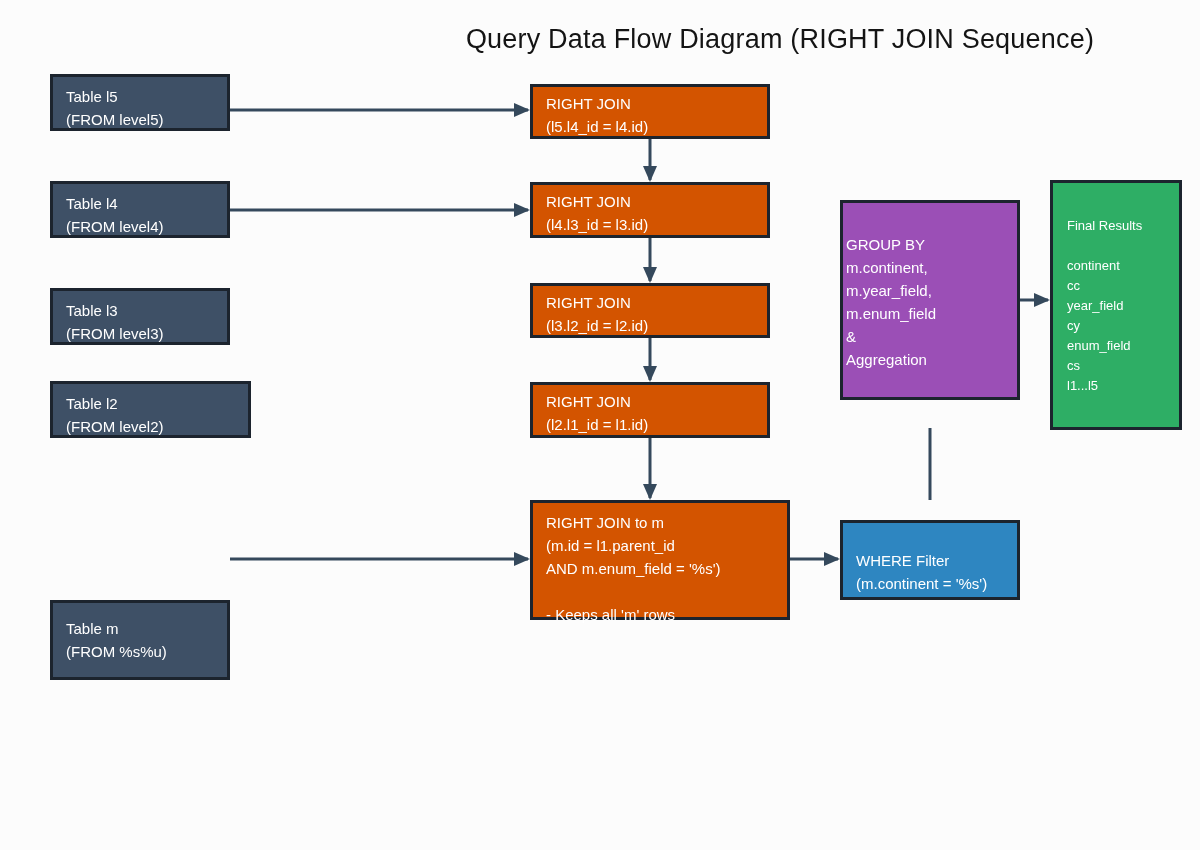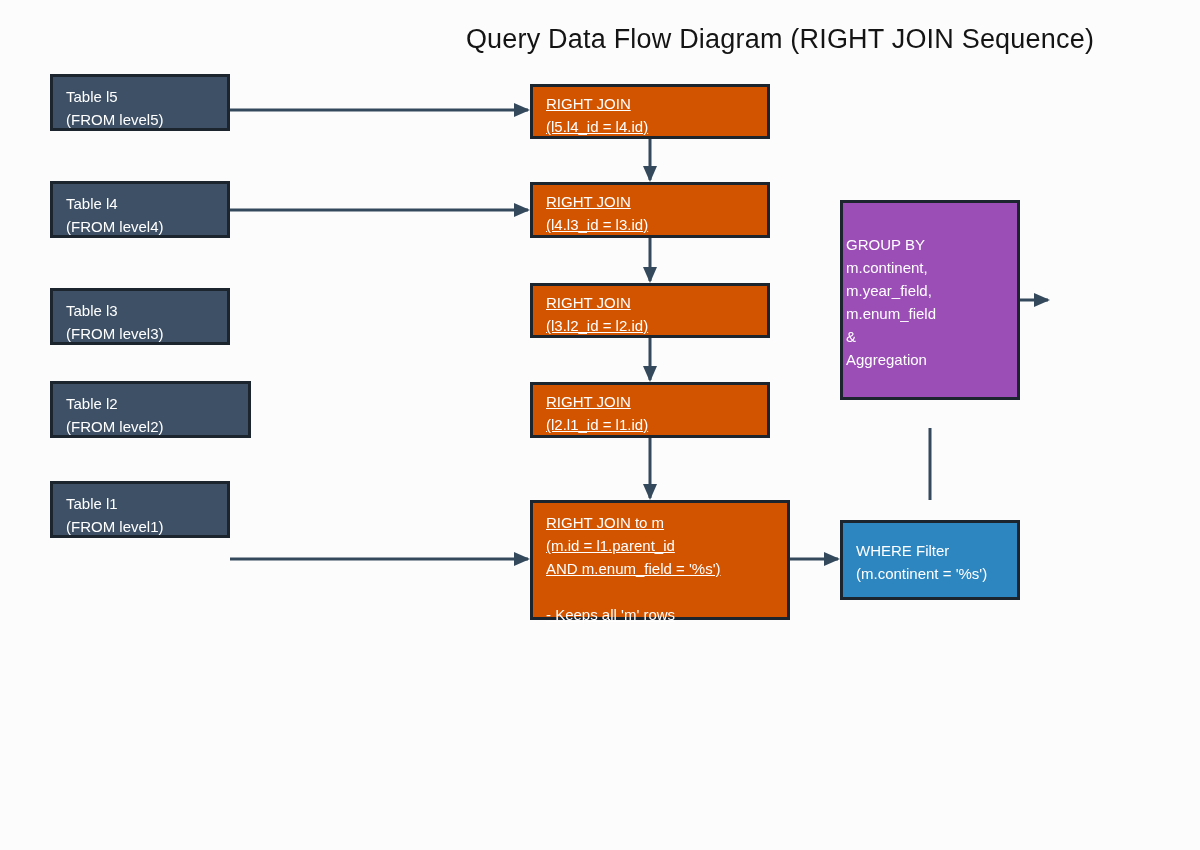--- a/index.html
+++ b/index.html
@@ -33,39 +33,39 @@
   svg.arrows marker path{fill:var(--arrow);}
   .box{
     position:absolute;box-sizing:border-box;
     border:3px solid var(--node-border);
     color:var(--text);
     font-size:15px;line-height:23px;
     padding:8px 13px;
     white-space:pre-line;
   }
   .slate{background:var(--node-slate);}
-  .orange{background:var(--node-orange);text-decoration:underline;}
+  .orange{background:var(--node-orange);}
   .blue{background:var(--node-blue);}
   .purple{background:var(--node-purple);}
   .green{background:var(--node-green);}
 
   .n-l5{left:50px;top:74px;width:180px;height:57px;}
   .n-l4{left:50px;top:181px;width:180px;height:57px;}
   .n-l3{left:50px;top:288px;width:180px;height:57px;}
   .n-l2{left:50px;top:381px;width:201px;height:57px;}
   .n-l1{left:50px;top:481px;width:180px;height:57px;}
   .n-m {left:50px;top:600px;width:180px;height:80px;padding-top:14px;}
 
   .n-j1{left:530px;top:84px;width:240px;height:55px;padding-top:5px;}
   .n-j2{left:530px;top:182px;width:240px;height:56px;padding-top:5px;}
   .n-j3{left:530px;top:283px;width:240px;height:55px;padding-top:5px;}
   .n-j4{left:530px;top:382px;width:240px;height:56px;padding-top:5px;}
   .n-jm{left:530px;top:500px;width:260px;height:120px;}
 
-  .n-where{left:840px;top:520px;width:180px;height:80px;padding-top:16px;}
+  .n-where{left:840px;top:520px;width:180px;height:80px;padding-top:26px;}
   .n-group{left:840px;top:200px;width:180px;height:200px;padding:30px 3px;}
   .n-results{left:1050px;top:180px;width:132px;height:250px;padding:33px 14px;
     font-size:13px;line-height:20px;}
 </style>
 </head>
 <body>
 
 <div class="stage">
 
   <h1 class="diagram-title">Query Data Flow Diagram (RIGHT JOIN Sequence)</h1>
@@ -89,22 +89,22 @@
   </svg>
 
   <div class="box slate n-l5">Table l5
 (FROM level5)</div>
   <div class="box slate n-l4">Table l4
 (FROM level4)</div>
   <div class="box slate n-l3">Table l3
 (FROM level3)</div>
   <div class="box slate n-l2">Table l2
 (FROM level2)</div>
-  <div class="box slate n-l1">Table l1
-(FROM level1)</div>
+  <div class="box slate n-m">Table m
+(FROM %s%u)</div>
 
   <div class="box orange n-j1">RIGHT JOIN
 (l5.l4_id = l4.id)</div>
   <div class="box orange n-j2">RIGHT JOIN
 (l4.l3_id = l3.id)</div>
   <div class="box orange n-j3">RIGHT JOIN
 (l3.l2_id = l2.id)</div>
   <div class="box orange n-j4">RIGHT JOIN
 (l2.l1_id = l1.id)</div>
   <div class="box orange n-jm">RIGHT JOIN to m
@@ -114,14 +114,23 @@
 - Keeps all 'm' rows</div>
 
   <div class="box blue n-where">WHERE Filter
 (m.continent = '%s')</div>
   <div class="box purple n-group">GROUP BY
 m.continent,
 m.year_field,
 m.enum_field
 &amp;
 Aggregation</div>
+  <div class="box green n-results">Final Results
+
+continent
+cc
+year_field
+cy
+enum_field
+cs
+l1...l5</div>
 
 </div>
 
 </body></html>

